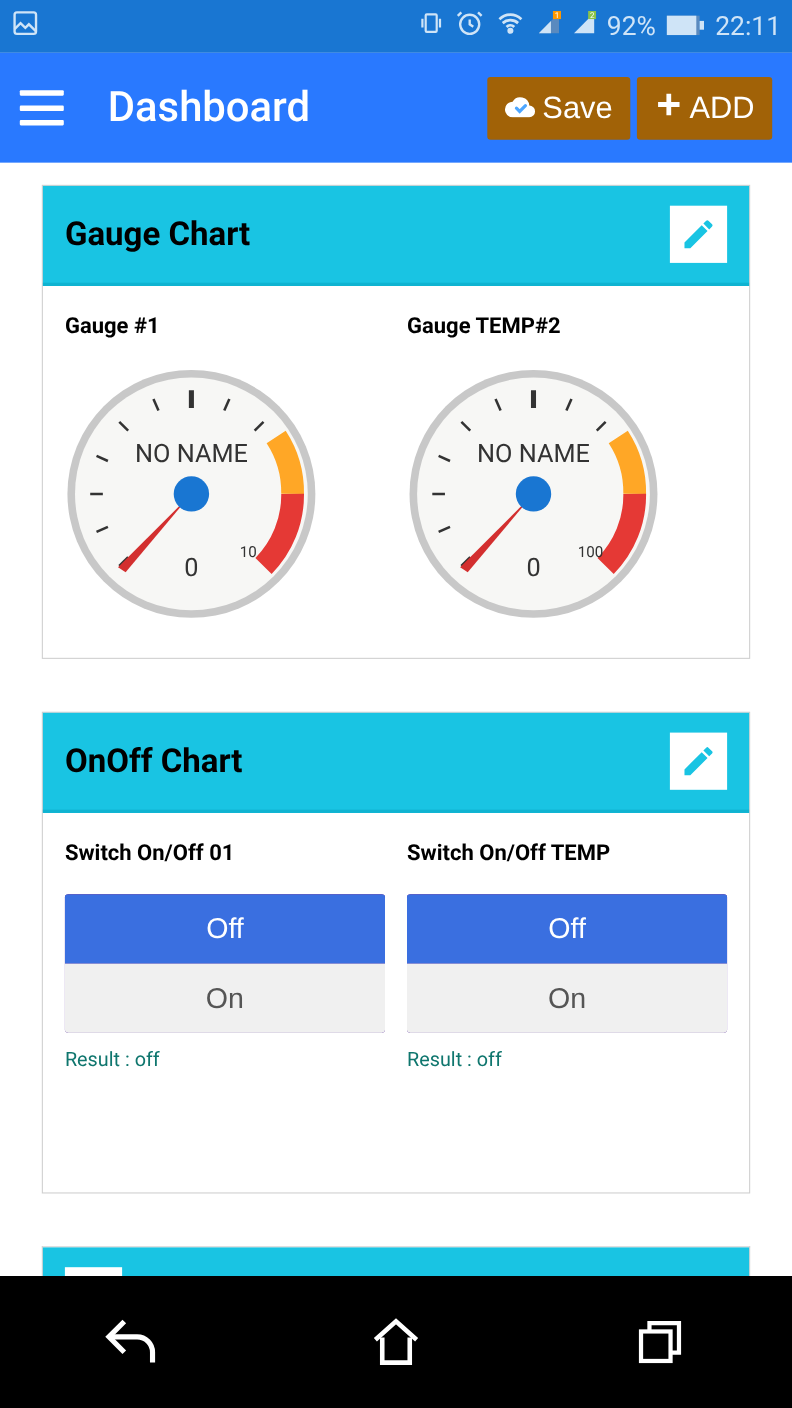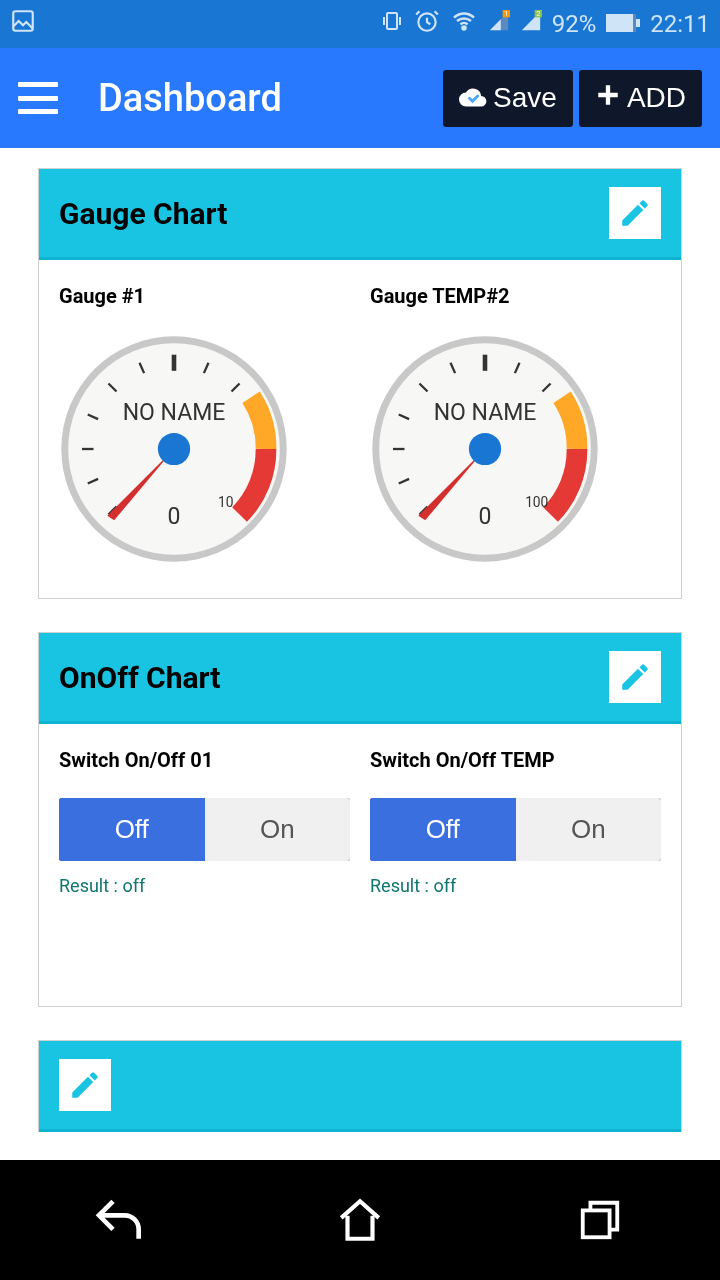--- a/index.html
+++ b/index.html
@@ -10,37 +10,37 @@
   .status-left { display: flex; gap: 8px; align-items: center; }
   .status-right { display: flex; gap: 10px; align-items: center; }
   .status-right span { color: #cfe4f7; }
   
   
   .app-bar { height: 100px; background: #2979FF; display: flex; align-items: center; padding: 0 18px; color: #fff; }
   .hamburger { width: 40px; height: 32px; display: flex; flex-direction: column; justify-content: space-between; margin-right: 40px; }
   .hamburger div { height: 5px; background: #fff; border-radius: 1px; }
   .app-title { font-size: 38px; font-weight: 500; flex: 1; }
   .app-actions { display: flex; gap: 6px; }
-  .app-btn { background: #0f172a; color: #fff; border: none; padding: 12px 16px; font-size: 28px; display: flex; align-items: center; gap: 6px; border-radius: 3px; text-align: center; }
+  .app-btn { background: #a16207; color: #fff; border: none; padding: 12px 16px; font-size: 28px; display: flex; align-items: center; gap: 6px; border-radius: 3px; text-align: center; }
   
   
   .content { padding: 20px 38px 0 38px; background: #fff; height: 1026px; overflow: hidden; }
-  .card { border: 1px solid #d0d0d0; margin-bottom: 33px; background: #fff; }
+  .card { border: 1px solid #d0d0d0; margin-bottom: 48px; background: #fff; }
   .card-hdr { background: #19C4E3; padding: 18px 20px; display: flex; align-items: center; justify-content: space-between; border-bottom: 3px solid #0fb3d1; }
   .card-hdr-title { font-size: 30px; font-weight: 700; color: #000; }
   .edit-btn { width: 52px; height: 52px; background: #fff; display: flex; align-items: center; justify-content: center; }
   .card-body { padding: 24px 20px 34px 20px; display: flex; gap: 20px; }
   .col { flex: 1; }
   .col-title { font-size: 20px; font-weight: 700; color: #000; margin-bottom: 26px; }
   
   
   .gauge-wrap { display: flex; justify-content: flex-start; }
   
   
-  .switch-row { display: flex; background: #4c1d95; border-radius: 3px; overflow: hidden; margin-bottom: 14px; }
+  .switch-row { display: flex; background: #4c1d95; border-radius: 3px; overflow: hidden; margin-bottom: 14px; flex-direction: column; }
   .switch-btn { flex: 1; padding: 16px 0; text-align: center; font-size: 26px; color: #555; background: #f0f0f0; border: none; }
   .switch-btn.active { background: #3A6FE0; color: #fff; }
   .result { font-size: 18px; color: #0f766e; }
   .onoff-card .card-body { padding-bottom: 110px; }
   
   
   .nav-bar { position: absolute; bottom: 0; left: 0; right: 0; height: 120px; background: #000; display: flex; align-items: center; justify-content: space-around; }
   .nav-btn { color: #fff; width: 60px; height: 60px; display: flex; align-items: center; justify-content: center; }
   
   .line-card .card-body { padding: 0; }

